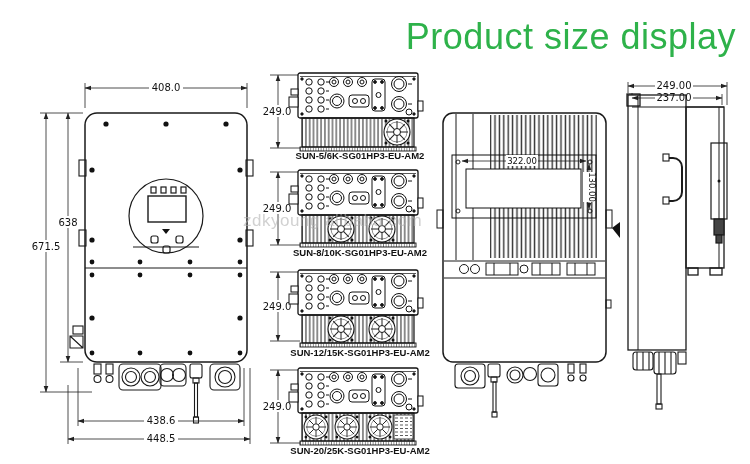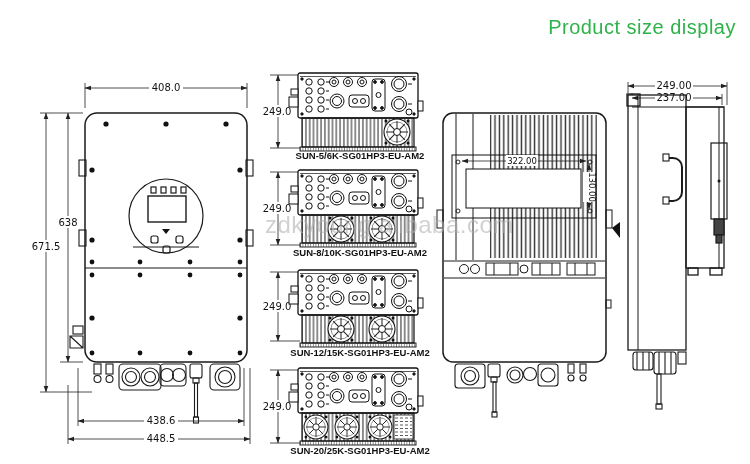--- a/index.html
+++ b/index.html
@@ -1,21 +1,21 @@
 <!DOCTYPE html>
 <html><head>
 <meta charset="utf-8">
 <style>
   html,body{margin:0;padding:0;background:#fff;}
   .canvas{position:relative;width:750px;height:464px;background:#ffffff;overflow:hidden;
           font-family:"Liberation Sans", sans-serif;}
-  .title{position:absolute;top:16px;right:14px;font-size:20px;letter-spacing:.5px;
+  .title{position:absolute;top:16px;right:14px;font-size:36px;letter-spacing:.5px;
          font-weight:400;white-space:nowrap;}
-  .watermark{position:absolute;left:243px;top:211px;font-size:24px;color:#b0b0b0;opacity:.58;
-             letter-spacing:.5px;white-space:nowrap;pointer-events:none;z-index:5;margin-left:22px;}
+  .watermark{position:absolute;left:243px;top:211px;font-size:17px;color:#b0b0b0;opacity:.58;
+             letter-spacing:.5px;white-space:nowrap;pointer-events:none;z-index:5;}
   svg{position:absolute;}
   svg text{font-family:"DejaVu Sans", sans-serif;font-size:10px;fill:#111;}
   svg text.mlabel{font-family:"Liberation Sans", sans-serif;font-weight:bold;font-size:9.5px;}
   svg text.sm{font-size:8.5px;}
   .ln{stroke:#1a1a1a;fill:none;}
   .dim{stroke:#222;stroke-width:.8;fill:none;}
   .scr{fill:#111;stroke:none;}
   .wbg{fill:#fff;stroke:none;}
 </style>
 </head>

